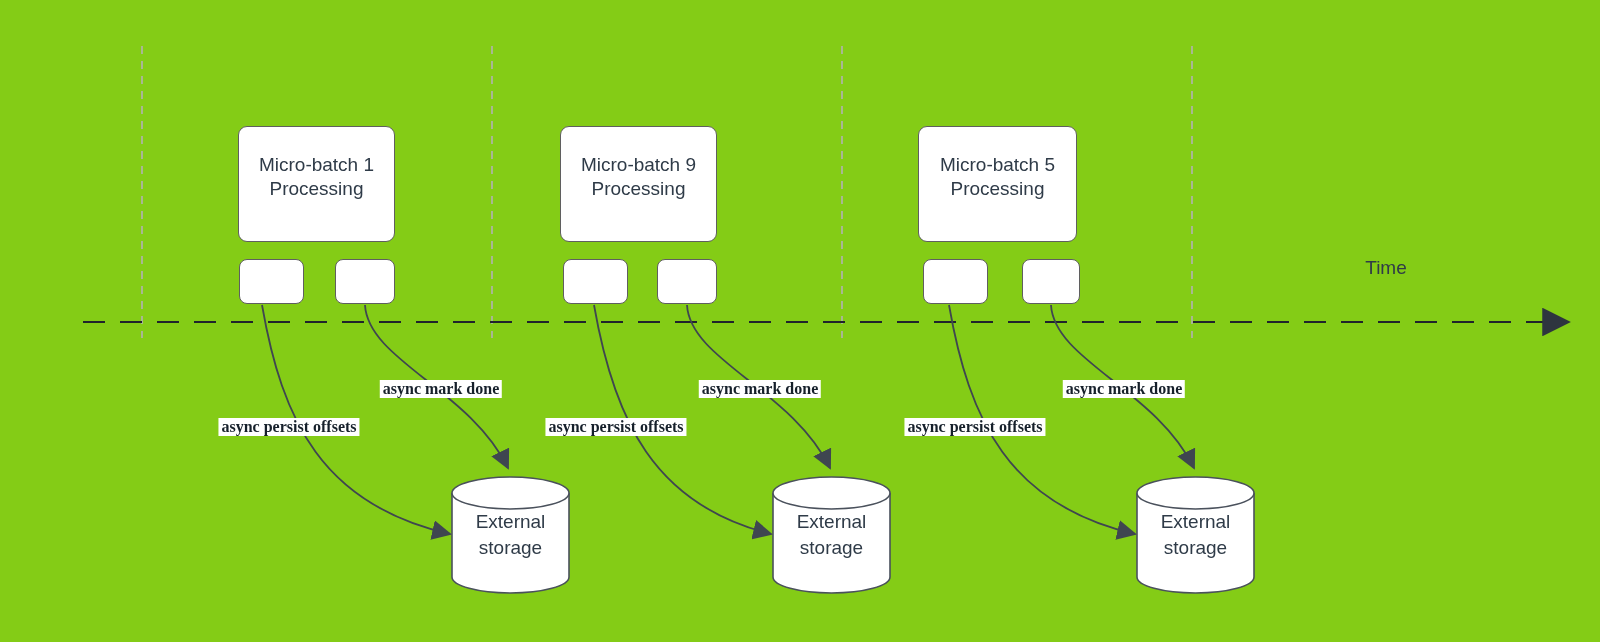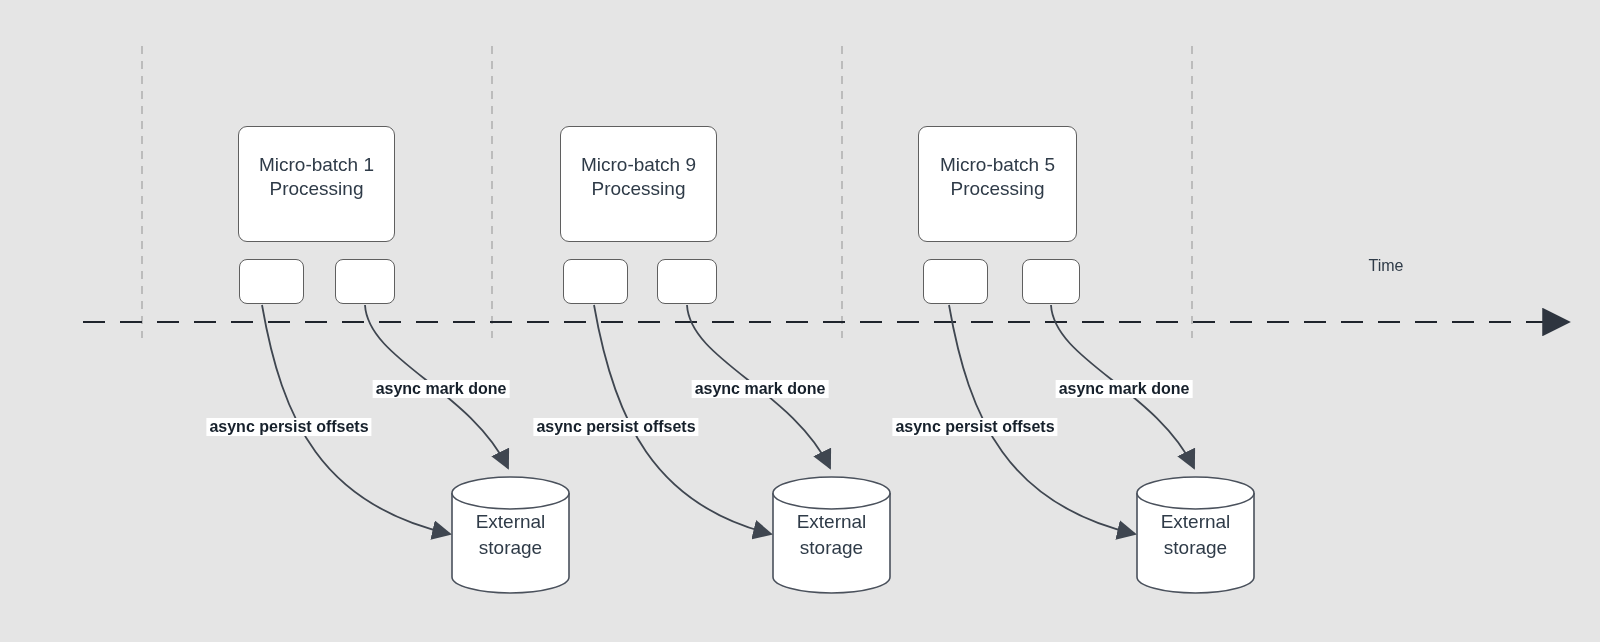--- a/index.html
+++ b/index.html
@@ -1,19 +1,19 @@
 <!DOCTYPE html>
 <html><head>
 <meta charset="utf-8">
 <style>
   html,body{margin:0;padding:0;background:#ffffff;}
   #canvas{
     position:relative;
     width:1600px;height:642px;
-    background:#e5e5e5;
+    background:#84cc16;
     font-family:"Liberation Sans", sans-serif;
     overflow:hidden;
   }
   #shapes{position:absolute;left:0;top:0;}
   .proc-box{
     position:absolute;
     width:157px;height:116px;
     border:1px solid #5f5f5f;
     border-radius:9px;
     background:#ffffff;
@@ -34,33 +34,34 @@
     box-sizing:border-box;
   }
   .flow-label{
     position:absolute;
     transform:translateX(-50%);
     background:#ffffff;
     padding:0 3px;
     font-size:16px;font-weight:bold;
     color:#16202b;
     white-space:nowrap;
+    font-family:Liberation Serif, serif;
   }
   .storage-label{
     position:absolute;
     width:121px;
     text-align:center;
     font-size:19px;line-height:26px;
     color:#2f3b48;
     white-space:pre-line;
   }
   .time-label{
     position:absolute;
     transform:translateX(-50%);
-    font-size:16px;
+    font-size:19px;
     color:#2f3b48;
     white-space:nowrap;
   }
 </style>
 </head>
 <body>
 
 <div id="canvas">
 
   <svg id="shapes" width="1600" height="642" viewBox="0 0 1600 642">

